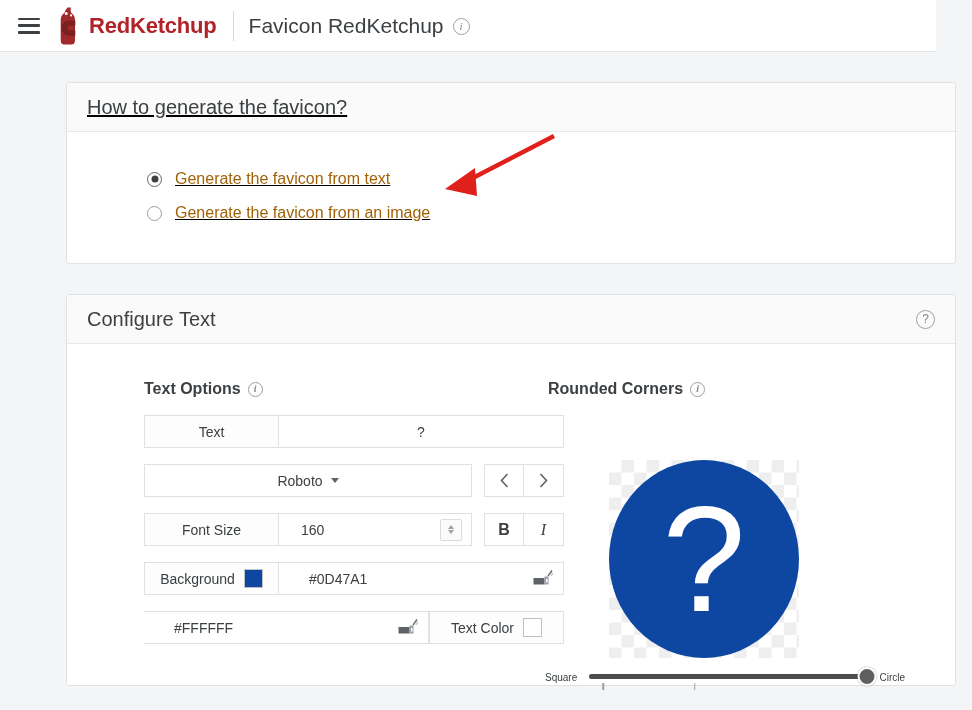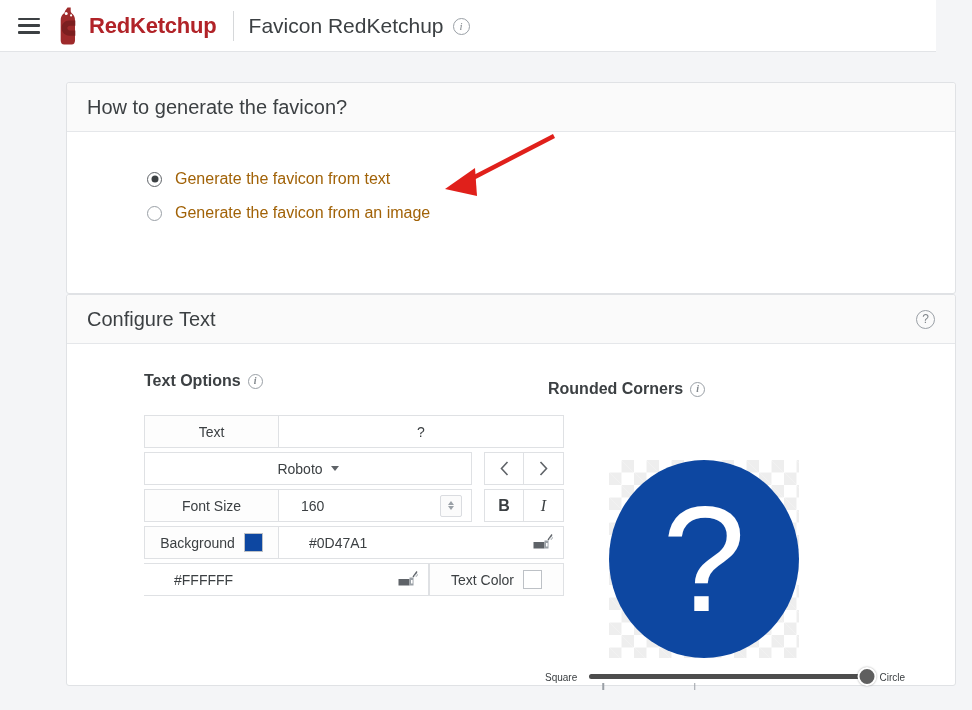--- a/index.html
+++ b/index.html
@@ -69,21 +69,21 @@
   }
   .help-circle {
     margin-left: auto;
     width: 19px; height: 19px; border-radius: 50%;
     border: 1.3px solid #9aa0a6; color: #80868b;
     display: flex; align-items: center; justify-content: center;
     font-size: 12px; cursor: pointer;
   }
 
   
-  #card-method { left: 66px; top: 82px; width: 890px; height: 212px; }
+  #card-method { left: 66px; top: 82px; width: 890px; height: 182px; text-decoration: underline; }
   .radio-wrap { padding: 38px 0 0 80px; }
   .radio-row {
     display: flex; align-items: center;
     margin-bottom: 16px; cursor: pointer;
   }
   .radio {
     width: 15px; height: 15px; border-radius: 50%;
     border: 1.6px solid #5f6368;
     margin-right: 13px; flex: 0 0 auto;
     position: relative; background: #fff;
@@ -103,26 +103,26 @@
   }
 
   
   #card-config { left: 66px; top: 294px; width: 890px; height: 392px; }
   .config-body { position: relative; height: 341px; }
 
   .section-title {
     position: absolute; font-size: 16px; font-weight: bold; color: #3c4043;
     display: flex; align-items: center;
   }
-  #title-text-options { left: 77px; top: 28px; }
+  #title-text-options { left: 77px; top: 36px; }
   #title-rounded { left: 481px; top: 36px; }
 
   
   .form { position: absolute; left: 77px; top: 71px; width: 420px; }
-  .frow { display: flex; margin-bottom: 4px; height: 33px; }
+  .frow { display: flex; margin-bottom: 16px; height: 33px; }
   .fcell {
     border: 1px solid #dfe1e4; background: #fff;
     display: flex; align-items: center; justify-content: center;
     font-size: 14px; color: #3c4043; height: 33px;
   }
   .fcell.label { width: 135px; background: #fdfdfd; }
   .fcell.value { flex: 1; border-left: none; }
   .swatch {
     width: 19px; height: 19px; margin-left: 9px; flex: 0 0 auto;
     border: 1px solid #bdc1c6;

